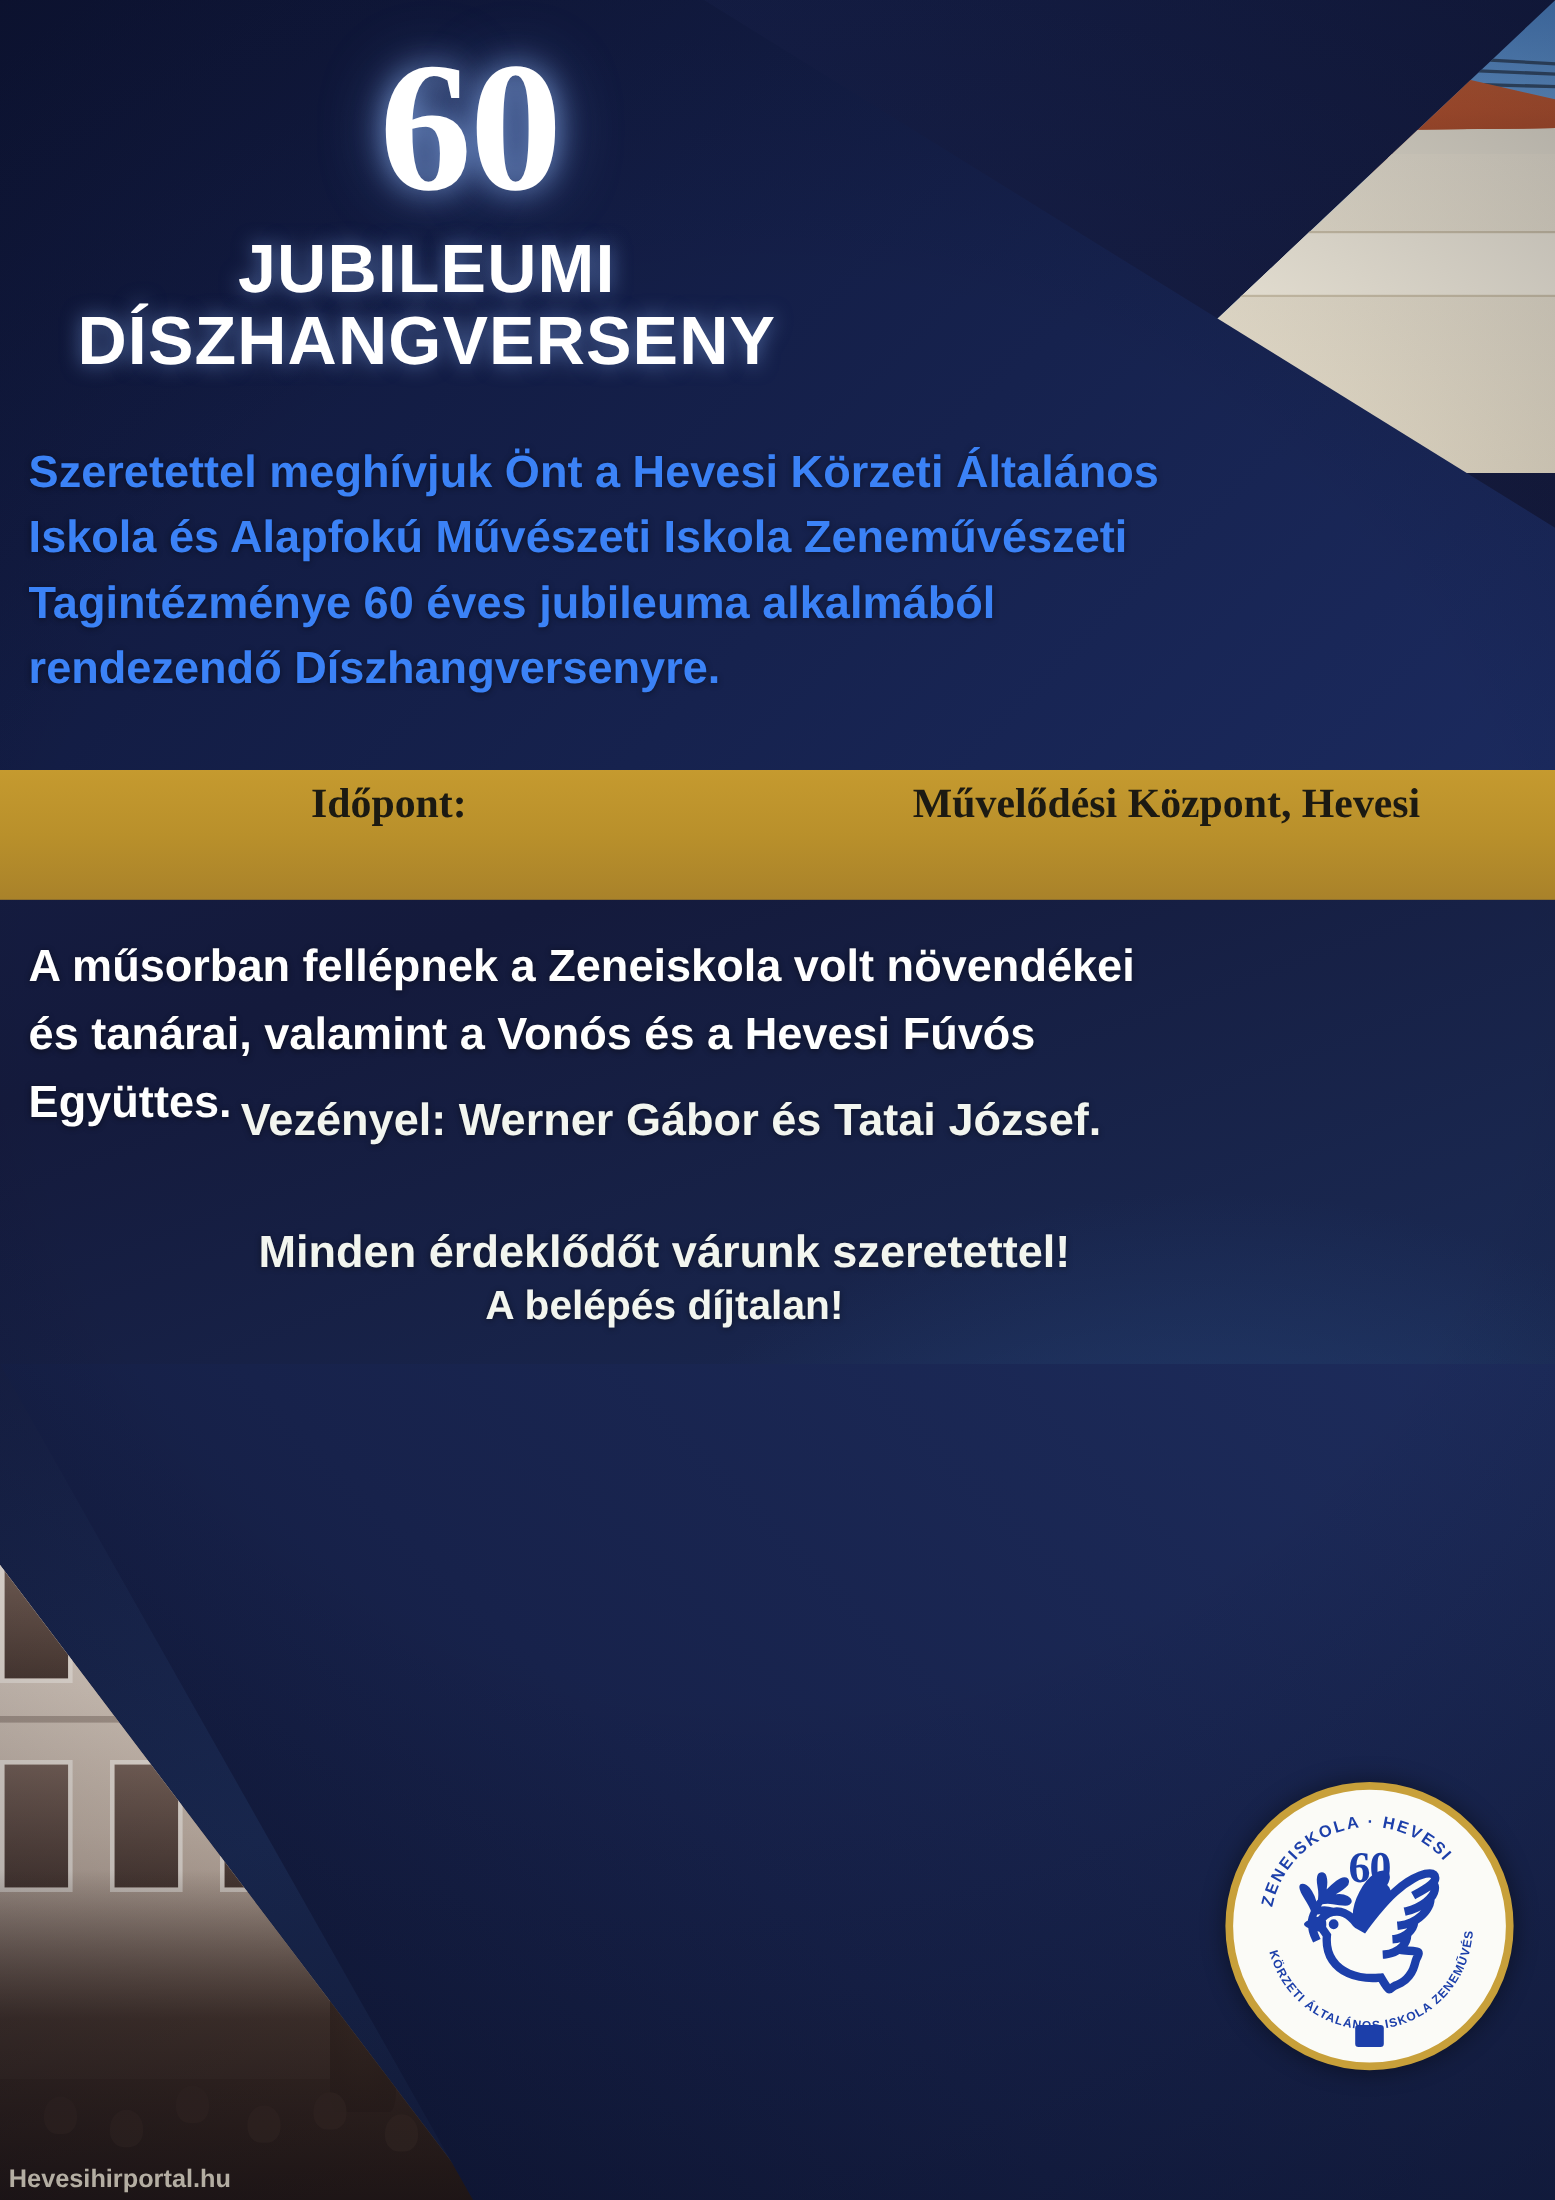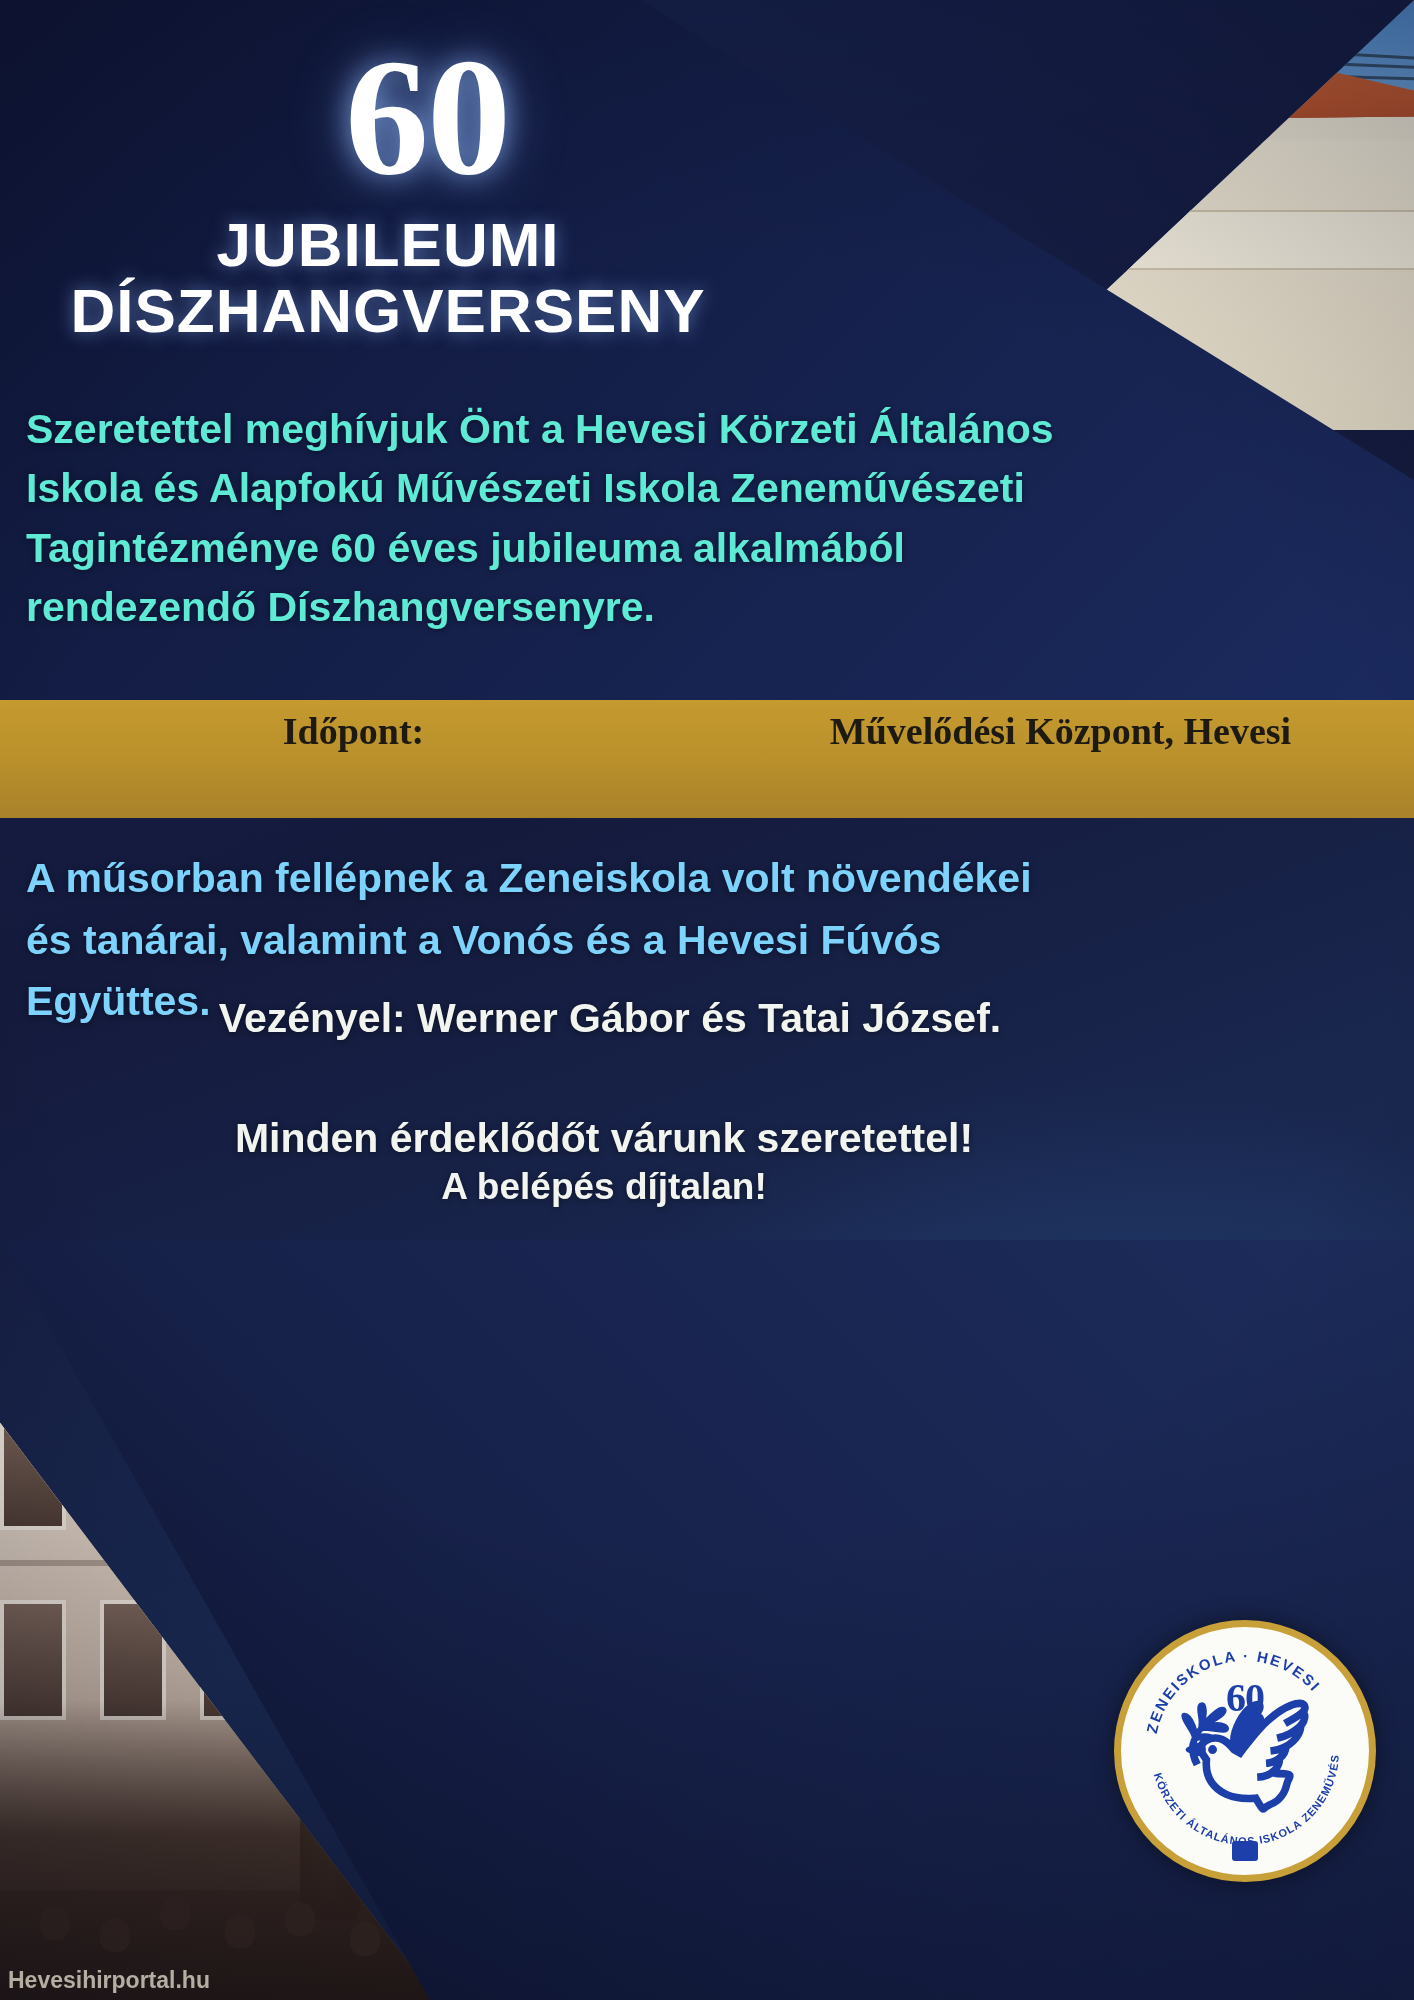--- a/index.html
+++ b/index.html
@@ -205,21 +205,21 @@
     text-shadow: 0 0 18px rgba(140,180,250,0.55);
   }
   .title .l1 { display: block; }
   .title .l2 { display: block; }
 
   .invite {
     position: absolute;
     top: 400px;
     left: 26px;
     width: 1060px;
-    color: #5eead4;
+    color: #3b82f6;
     font-size: 41px;
     line-height: 1.45;
     text-shadow: 0 1px 6px rgba(0,0,0,0.45);
   }
 
   .gold-band {
     position: absolute;
     left: 0; right: 0;
     top: 700px;
     height: 118px;
@@ -242,21 +242,21 @@
     display: block;
     font-size: 38px;
     line-height: 1.25;
   }
 
   .program {
     position: absolute;
     top: 848px;
     left: 26px;
     width: 1062px;
-    color: #7dd3fc;
+    color: #ffffff;
     font-size: 41px;
     line-height: 1.5;
     text-shadow: 0 1px 6px rgba(0,0,0,0.45);
   }
   .conductor {
     position: absolute;
     top: 995px;
     left: 120px;
     width: 980px;
     text-align: center;

